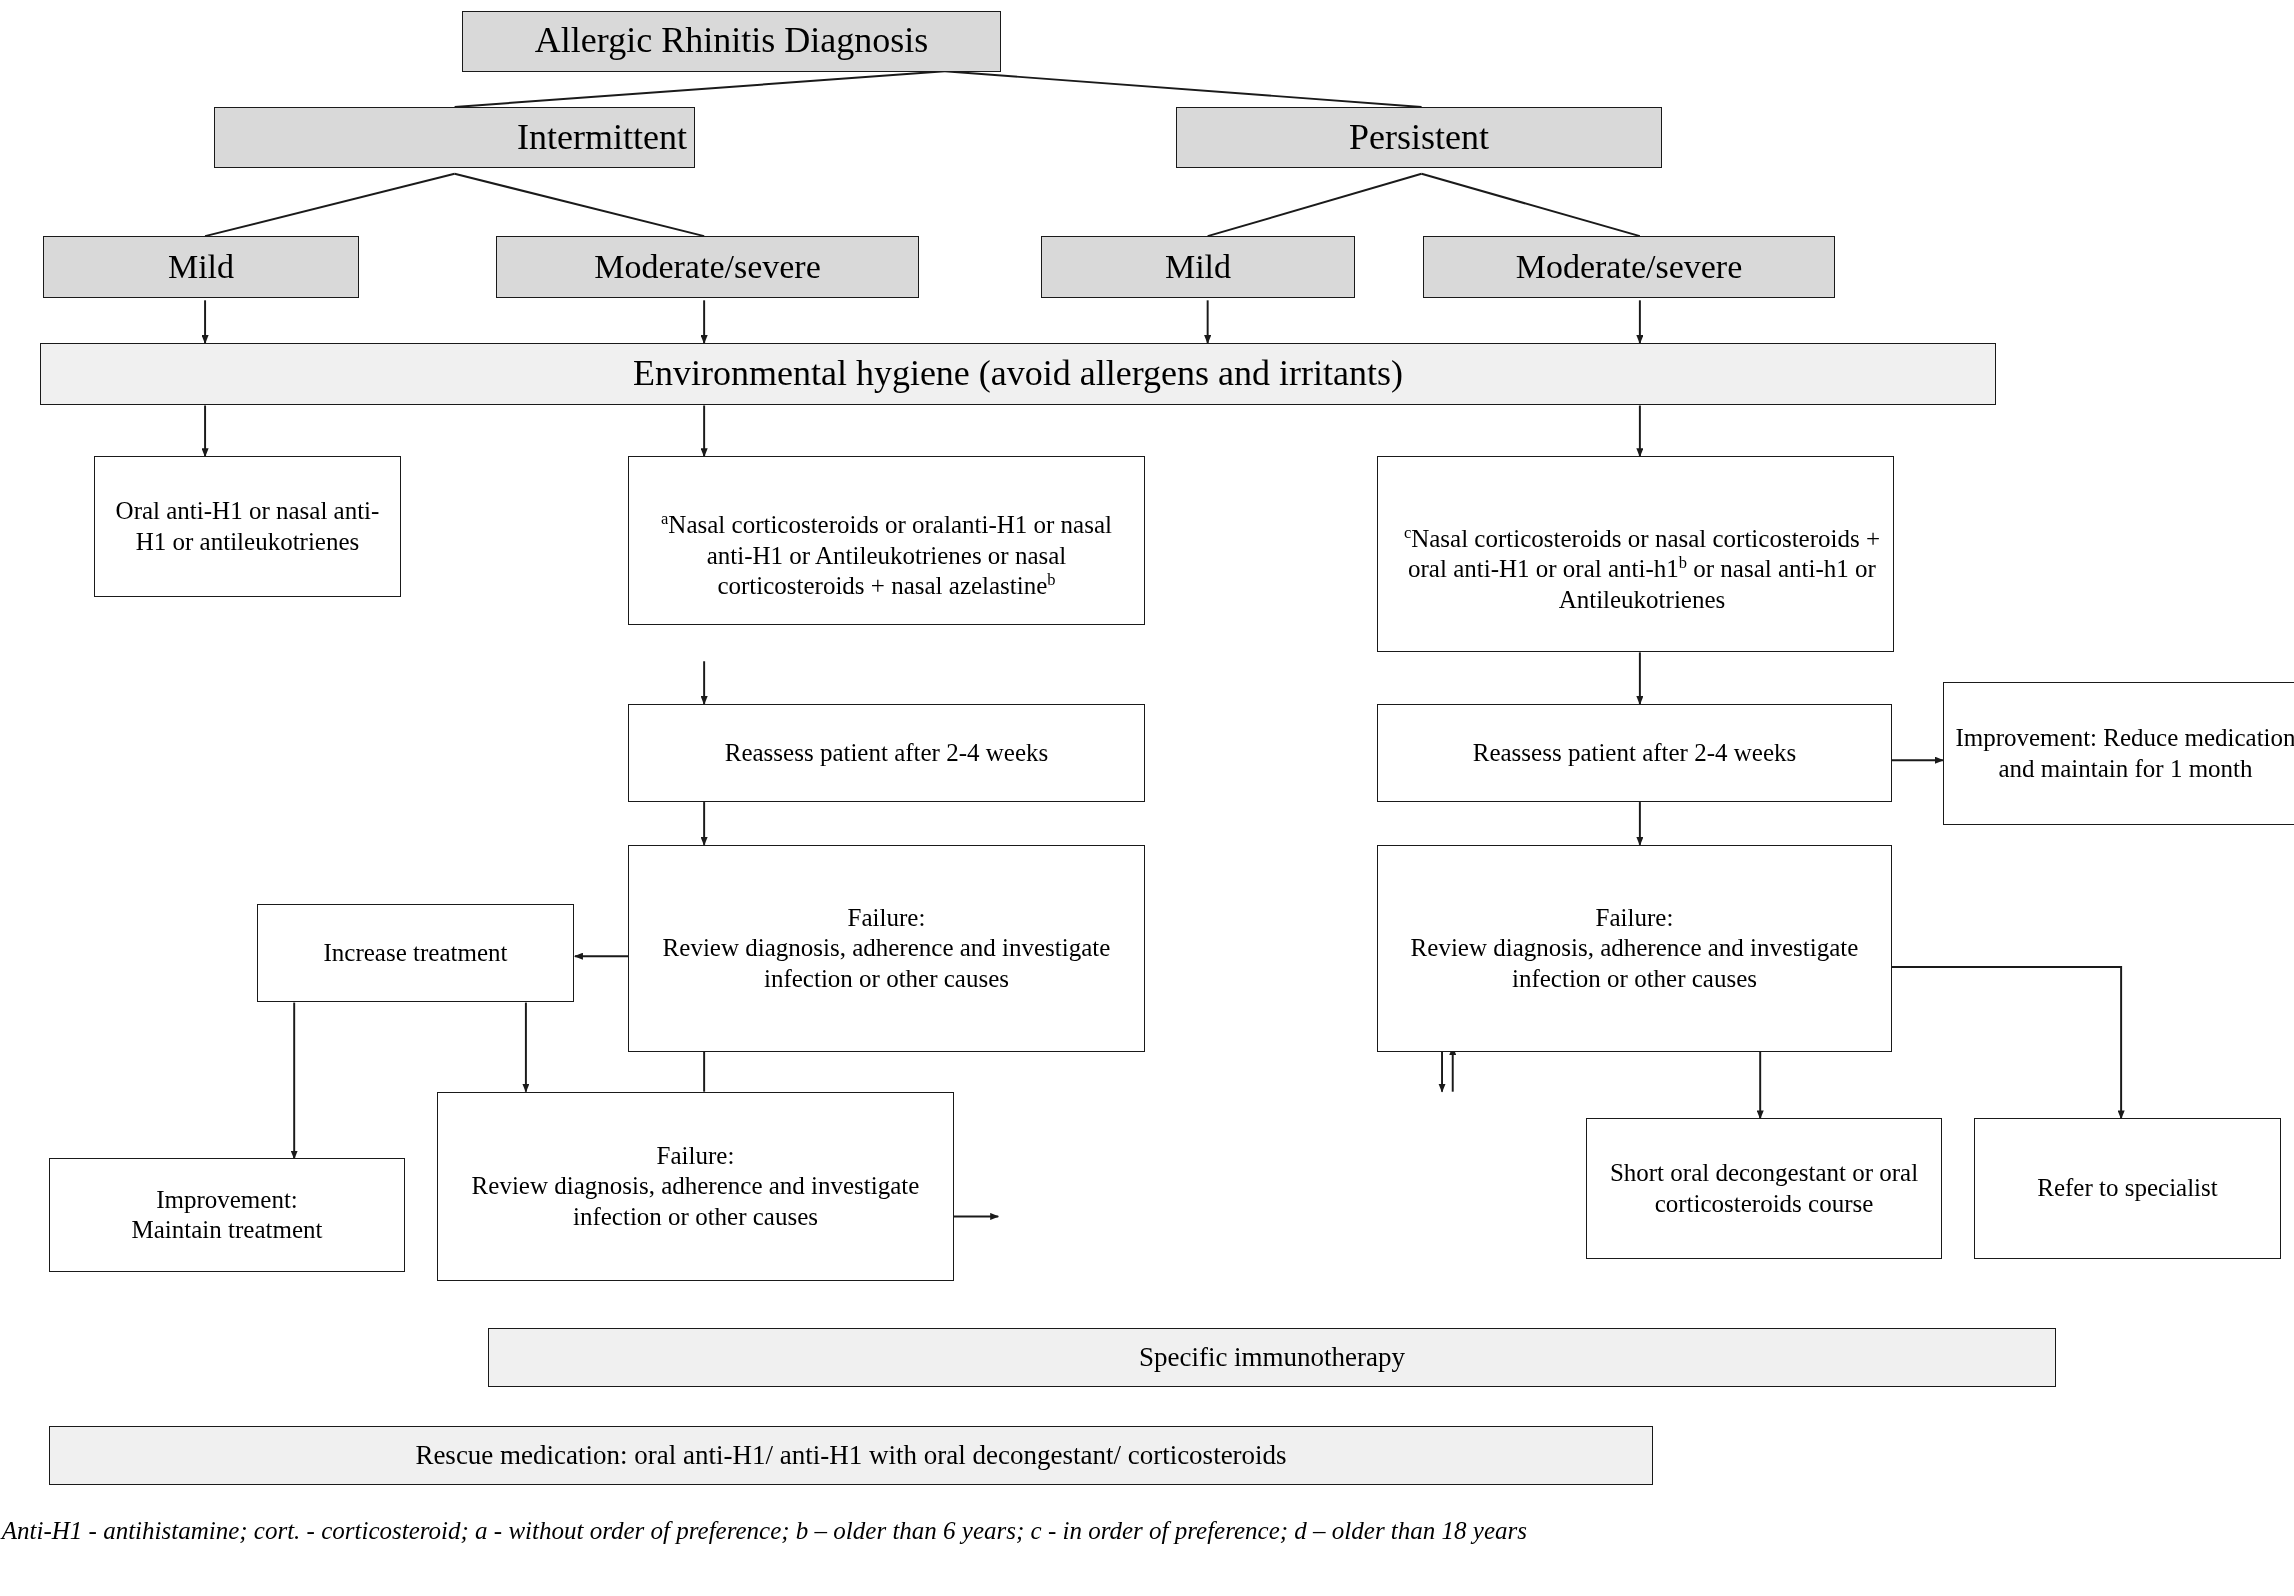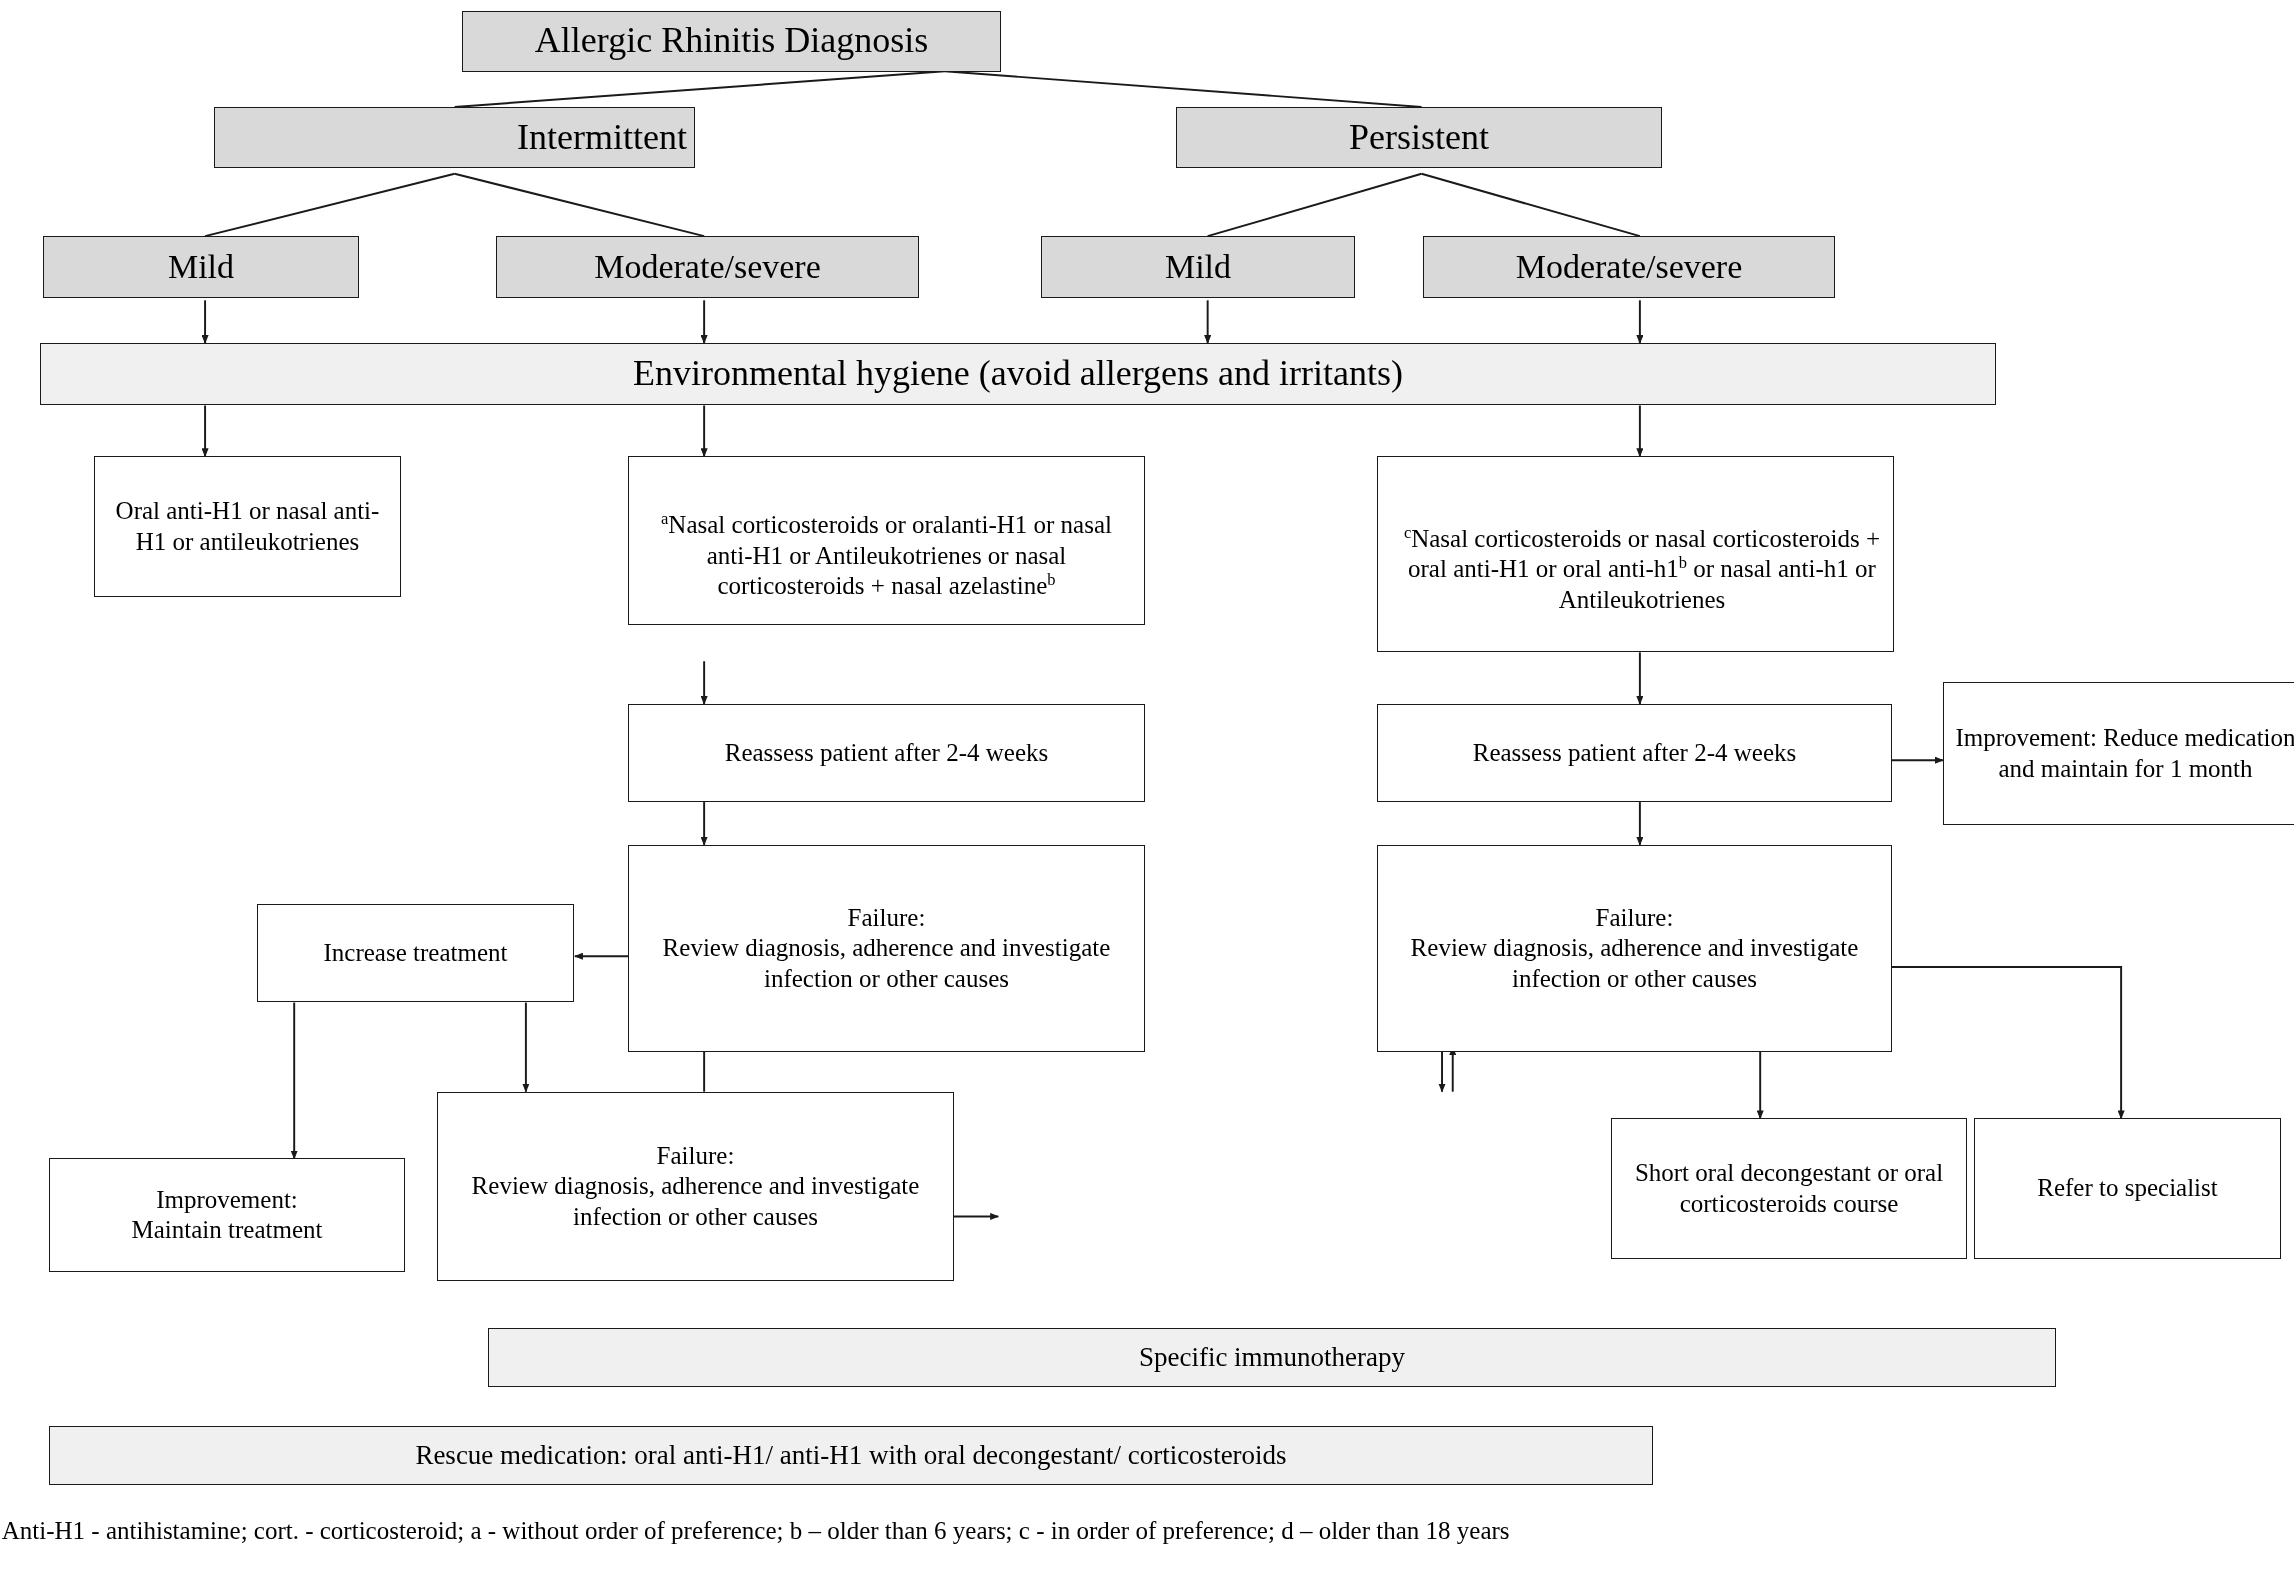--- a/index.html
+++ b/index.html
@@ -29,20 +29,21 @@
   .box span{display:block;width:100%;white-space:pre-line;}
   sup{font-size:0.66em;vertical-align:super;line-height:0;}
   svg.arrows{position:absolute;left:0;top:0;width:2295px;height:1597px;pointer-events:none;}
   .footnote{
     position:absolute;
     left:1.8px;top:1515px;width:2290px;
     font-size:25px;
     line-height:1.28;
     text-align:left;
     font-family:"Liberation Serif", serif;
+    font-style:italic;
   }
 </style>
 </head>
 <body>
 
 <div id="canvas">
 
   <svg class="arrows" viewBox="0 0 2575 1792">
     <defs>
       <marker id="ah" markerWidth="10" markerHeight="8" refX="9" refY="4" orient="auto" markerUnits="userSpaceOnUse">
@@ -171,21 +172,21 @@
     <span>Improvement:
 Maintain treatment</span>
   </div>
 
   <div class="box white" style="left:437px;top:1092px;width:517px;height:189px;font-size:25px;">
     <span>Failure:
 Review diagnosis, adherence and investigate infection or other causes</span>
   </div>
 
 
-  <div class="box white" style="left:1586px;top:1118px;width:356px;height:141px;font-size:25px;margin-left:25px;">
+  <div class="box white" style="left:1586px;top:1118px;width:356px;height:141px;font-size:25px;">
     <span>Short oral decongestant or oral corticosteroids course</span>
   </div>
 
   <div class="box white" style="left:1974px;top:1118px;width:307px;height:141px;font-size:25px;">
     <span>Refer to specialist</span>
   </div>
 
   <div class="box light" style="left:488px;top:1328px;width:1568px;height:59px;font-size:27px;">
     <span>Specific immunotherapy</span>
   </div>

